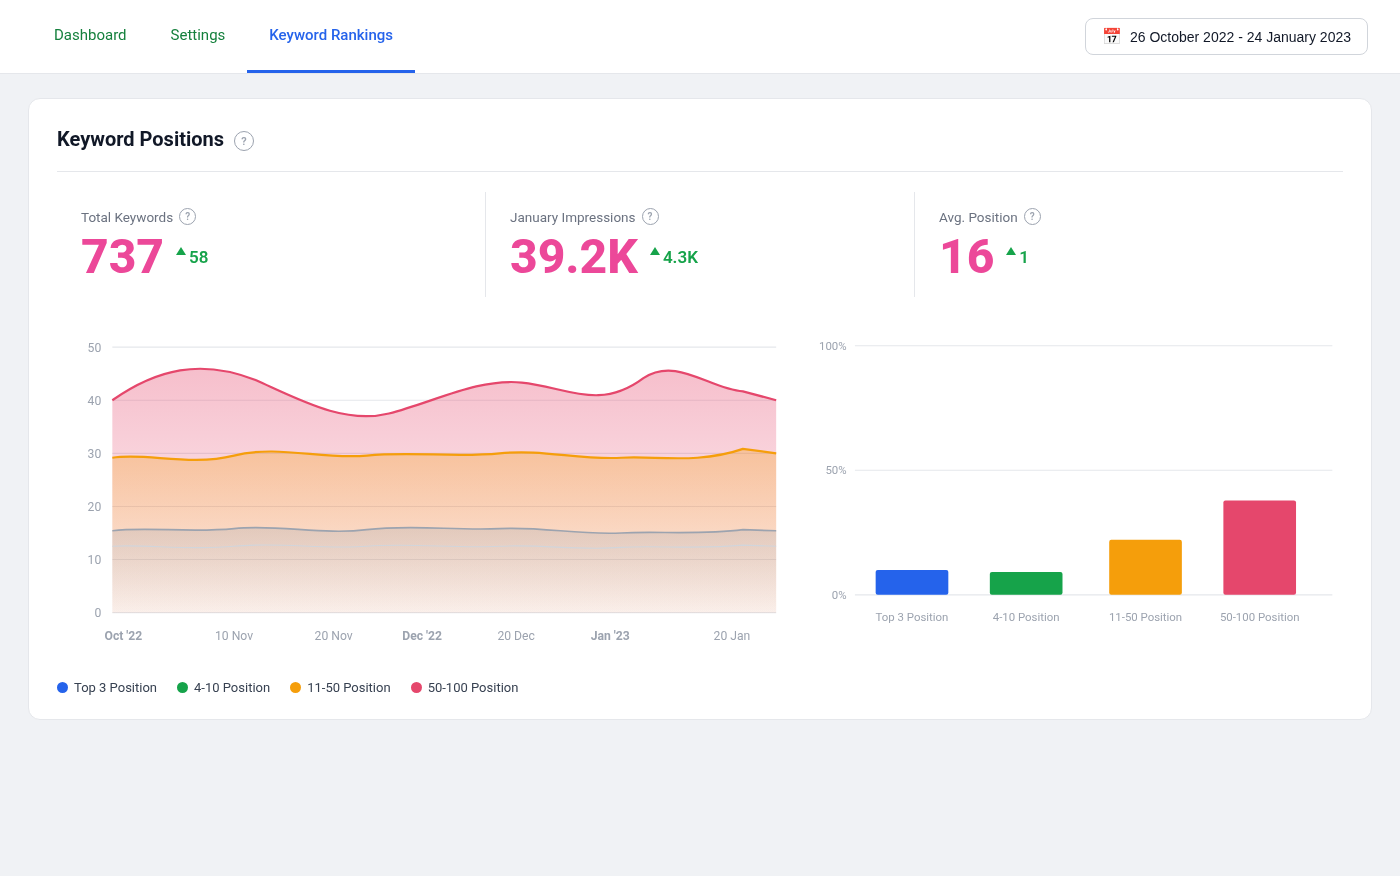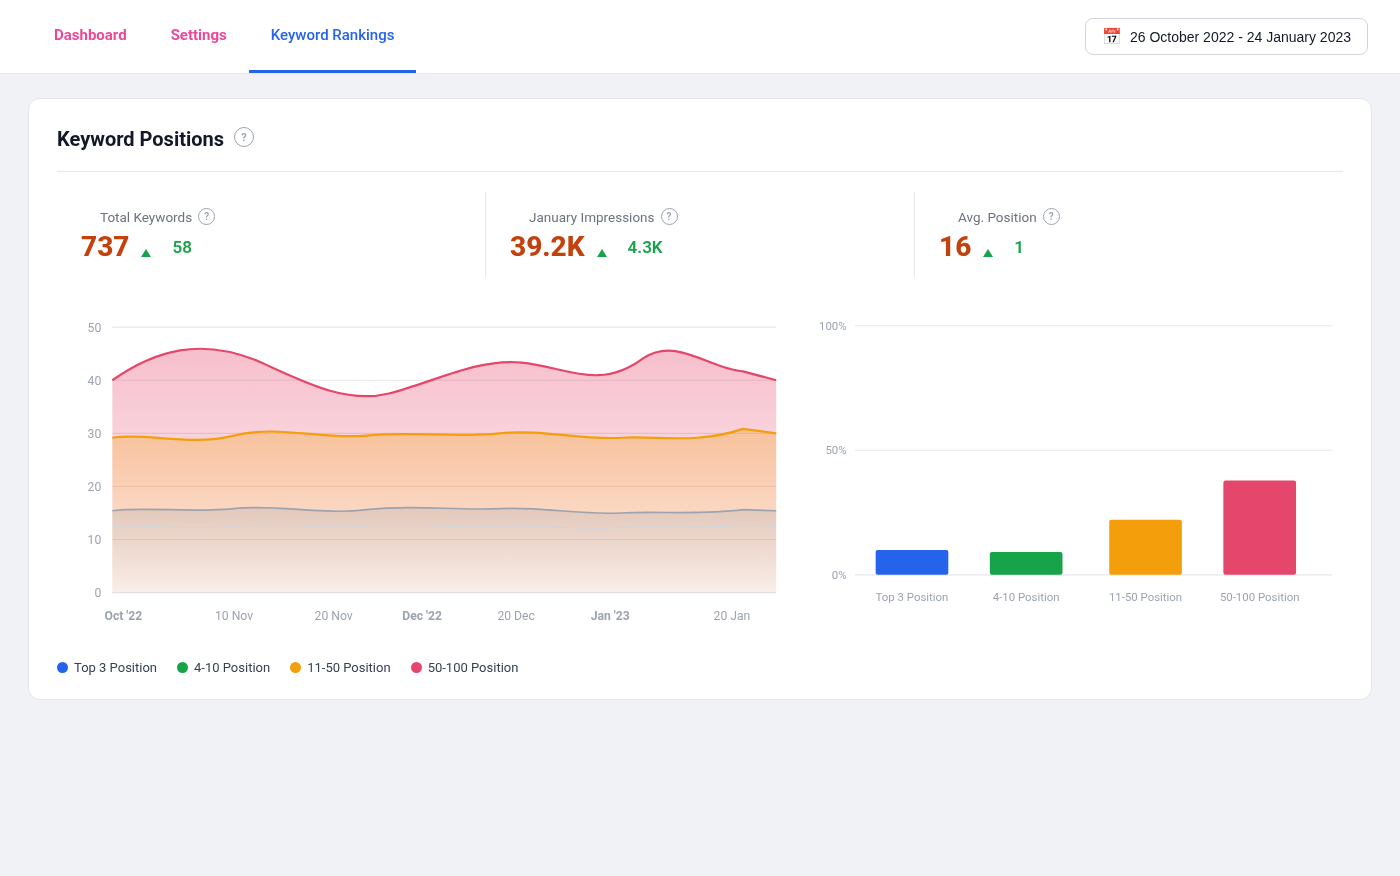--- a/index.html
+++ b/index.html
@@ -24,25 +24,25 @@
     .nav-tabs {
       display: flex;
       gap: 0;
       height: 100%;
     }
     .nav-tab {
       display: flex;
       align-items: center;
       padding: 0 22px;
       font-size: 15px;
-      color: #ec4899;
+      color: #15803d;
       cursor: pointer;
       border-bottom: 3px solid transparent;
       height: 100%;
-      font-weight: 700;
+      font-weight: 400;
       white-space: nowrap;
       user-select: none;
     }
     .nav-tab.active {
       color: #2563eb;
       border-bottom: 3px solid #2563eb;
       font-weight: 500;
     }
     .date-range-btn {
       margin-left: auto;
@@ -70,21 +70,21 @@
     .card {
       background: #fff;
       border-radius: 12px;
       border: 1px solid #e5e7eb;
       padding: 28px 28px 24px;
     }
 
     
     .card-header {
       display: flex;
-      align-items: flex-start;
+      align-items: flex-end;
       gap: 10px;
       margin-bottom: 20px;
       padding-bottom: 20px;
       border-bottom: 1px solid #e5e7eb;
     }
     .card-title {
       font-size: 20px;
       font-weight: 700;
       color: #111827;
     }
@@ -113,37 +113,36 @@
       border-right: 1px solid #e5e7eb;
     }
     .stat-block:last-child { border-right: none; }
     .stat-label {
       display: flex;
       align-items: center;
       gap: 6px;
       font-size: 13.5px;
       color: #6b7280;
       margin-bottom: 8px;
-      margin-left: 19px;
     }
     .stat-value-row {
       display: flex;
       align-items: center;
       gap: 12px;
     }
     .stat-value {
-      font-size: 28px;
+      font-size: 48px;
       font-weight: 800;
-      color: #c2410c;
+      color: #ec4899;
       line-height: 1;
     }
     .stat-delta {
       display: flex;
-      align-items: flex-end;
-      gap: 21px;
+      align-items: flex-start;
+      gap: 3px;
       font-size: 17px;
       font-weight: 600;
       color: #16a34a;
     }
     .arrow-up {
       width: 0;
       height: 0;
       border-left: 5px solid transparent;
       border-right: 5px solid transparent;
       border-bottom: 8px solid #16a34a;

